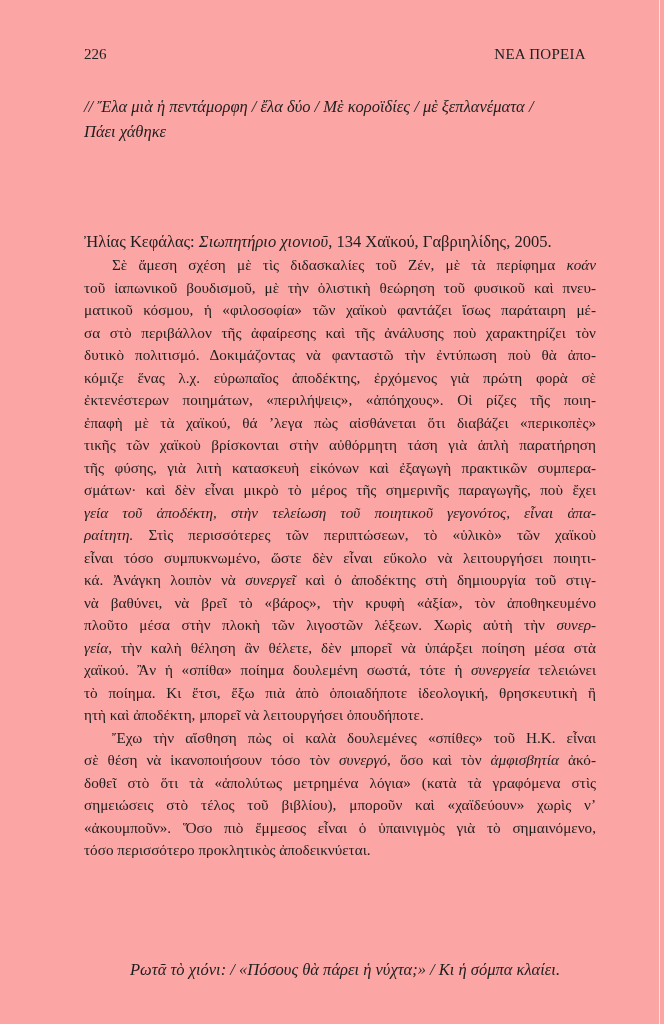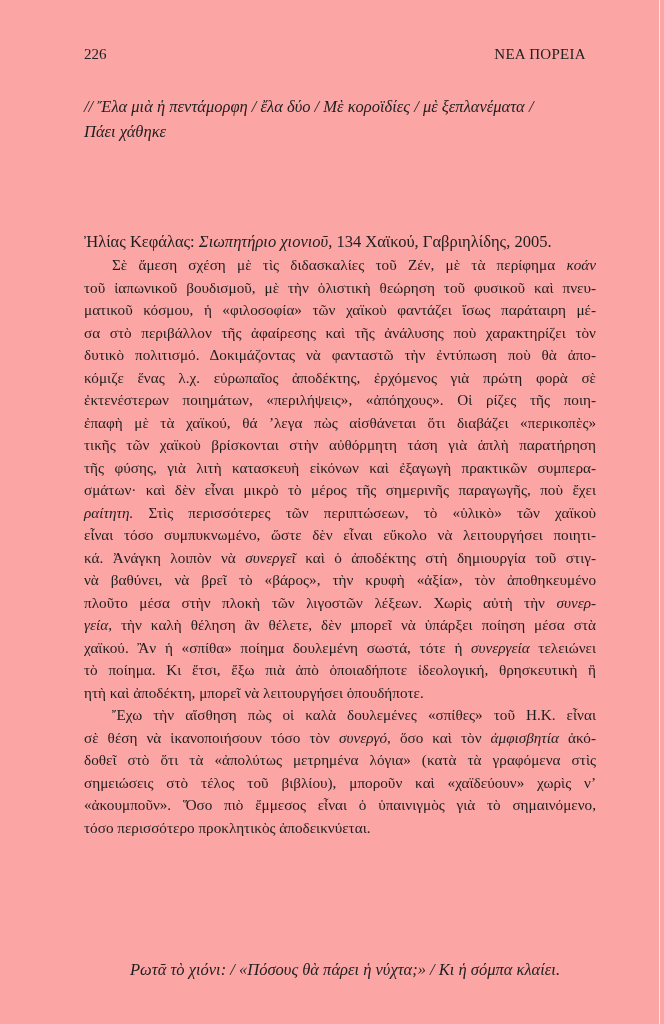--- a/index.html
+++ b/index.html
@@ -115,20 +115,21 @@
     <span class="ln">τοῦ ἰαπωνικοῦ βουδισμοῦ, μὲ τὴν ὁλιστικὴ θεώρηση τοῦ φυσικοῦ καὶ πνευ-</span>
     <span class="ln">ματικοῦ κόσμου, ἡ «φιλοσοφία» τῶν χαϊκοὺ φαντάζει ἴσως παράταιρη μέ-</span>
     <span class="ln">σα στὸ περιβάλλον τῆς ἀφαίρεσης καὶ τῆς ἀνάλυσης ποὺ χαρακτηρίζει τὸν</span>
     <span class="ln">δυτικὸ πολιτισμό. Δοκιμάζοντας νὰ φανταστῶ τὴν ἐντύπωση ποὺ θὰ ἀπο-</span>
     <span class="ln">κόμιζε ἕνας λ.χ. εὐρωπαῖος ἀποδέκτης, ἐρχόμενος γιὰ πρώτη φορὰ σὲ</span>
     <span class="ln">ἐκτενέστερων ποιημάτων, «περιλήψεις», «ἀπόηχους». Οἱ ρίζες τῆς ποιη-</span>
     <span class="ln">ἐπαφὴ μὲ τὰ χαϊκού, θά ’λεγα πὼς αἰσθάνεται ὅτι διαβάζει «περικοπὲς»</span>
     <span class="ln">τικῆς τῶν χαϊκοὺ βρίσκονται στὴν αὐθόρμητη τάση γιὰ ἁπλὴ παρατήρηση</span>
     <span class="ln">τῆς φύσης, γιὰ λιτὴ κατασκευὴ εἰκόνων καὶ ἐξαγωγὴ πρακτικῶν συμπερα-</span>
     <span class="ln">σμάτων· καὶ δὲν εἶναι μικρὸ τὸ μέρος τῆς σημερινῆς παραγωγῆς, ποὺ ἔχει</span>
+    <span class="ln"><em>γεία τοῦ ἀποδέκτη, στὴν τελείωση τοῦ ποιητικοῦ γεγονότος, εἶναι ἀπα-</em></span>
     <span class="ln"><em>ραίτητη.</em><span> Στὶς περισσότερες τῶν περιπτώσεων, τὸ «ὑλικὸ» τῶν χαϊκοὺ</span></span>
     <span class="ln">εἶναι τόσο συμπυκνωμένο, ὥστε δὲν εἶναι εὔκολο νὰ λειτουργήσει ποιητι-</span>
     <span class="ln"><span>κά. Ἀνάγκη λοιπὸν νὰ </span><em>συνεργεῖ</em><span> καὶ ὁ ἀποδέκτης στὴ δημιουργία τοῦ στιγ-</span></span>
     <span class="ln">νὰ βαθύνει, νὰ βρεῖ τὸ «βάρος», τὴν κρυφὴ «ἀξία», τὸν ἀποθηκευμένο</span>
     <span class="ln"><span>πλοῦτο μέσα στὴν πλοκὴ τῶν λιγοστῶν λέξεων. Χωρὶς αὐτὴ τὴν </span><em>συνερ-</em></span>
     <span class="ln"><em>γεία</em><span>, τὴν καλὴ θέληση ἂν θέλετε, δὲν μπορεῖ νὰ ὑπάρξει ποίηση μέσα στὰ</span></span>
     <span class="ln"><span>χαϊκού. Ἂν ἡ «σπίθα» ποίημα δουλεμένη σωστά, τότε ἡ </span><em>συνεργεία</em><span> τελειώνει</span></span>
     <span class="ln">τὸ ποίημα. Κι ἔτσι, ἔξω πιὰ ἀπὸ ὁποιαδήποτε ἰδεολογική, θρησκευτικὴ ἢ</span>
     <span class="ln last">ητὴ καὶ ἀποδέκτη, μπορεῖ νὰ λειτουργήσει ὁπουδήποτε.</span>
     <span class="ln indent">Ἔχω τὴν αἴσθηση πὼς οἱ καλὰ δουλεμένες «σπίθες» τοῦ Η.Κ. εἶναι</span>

